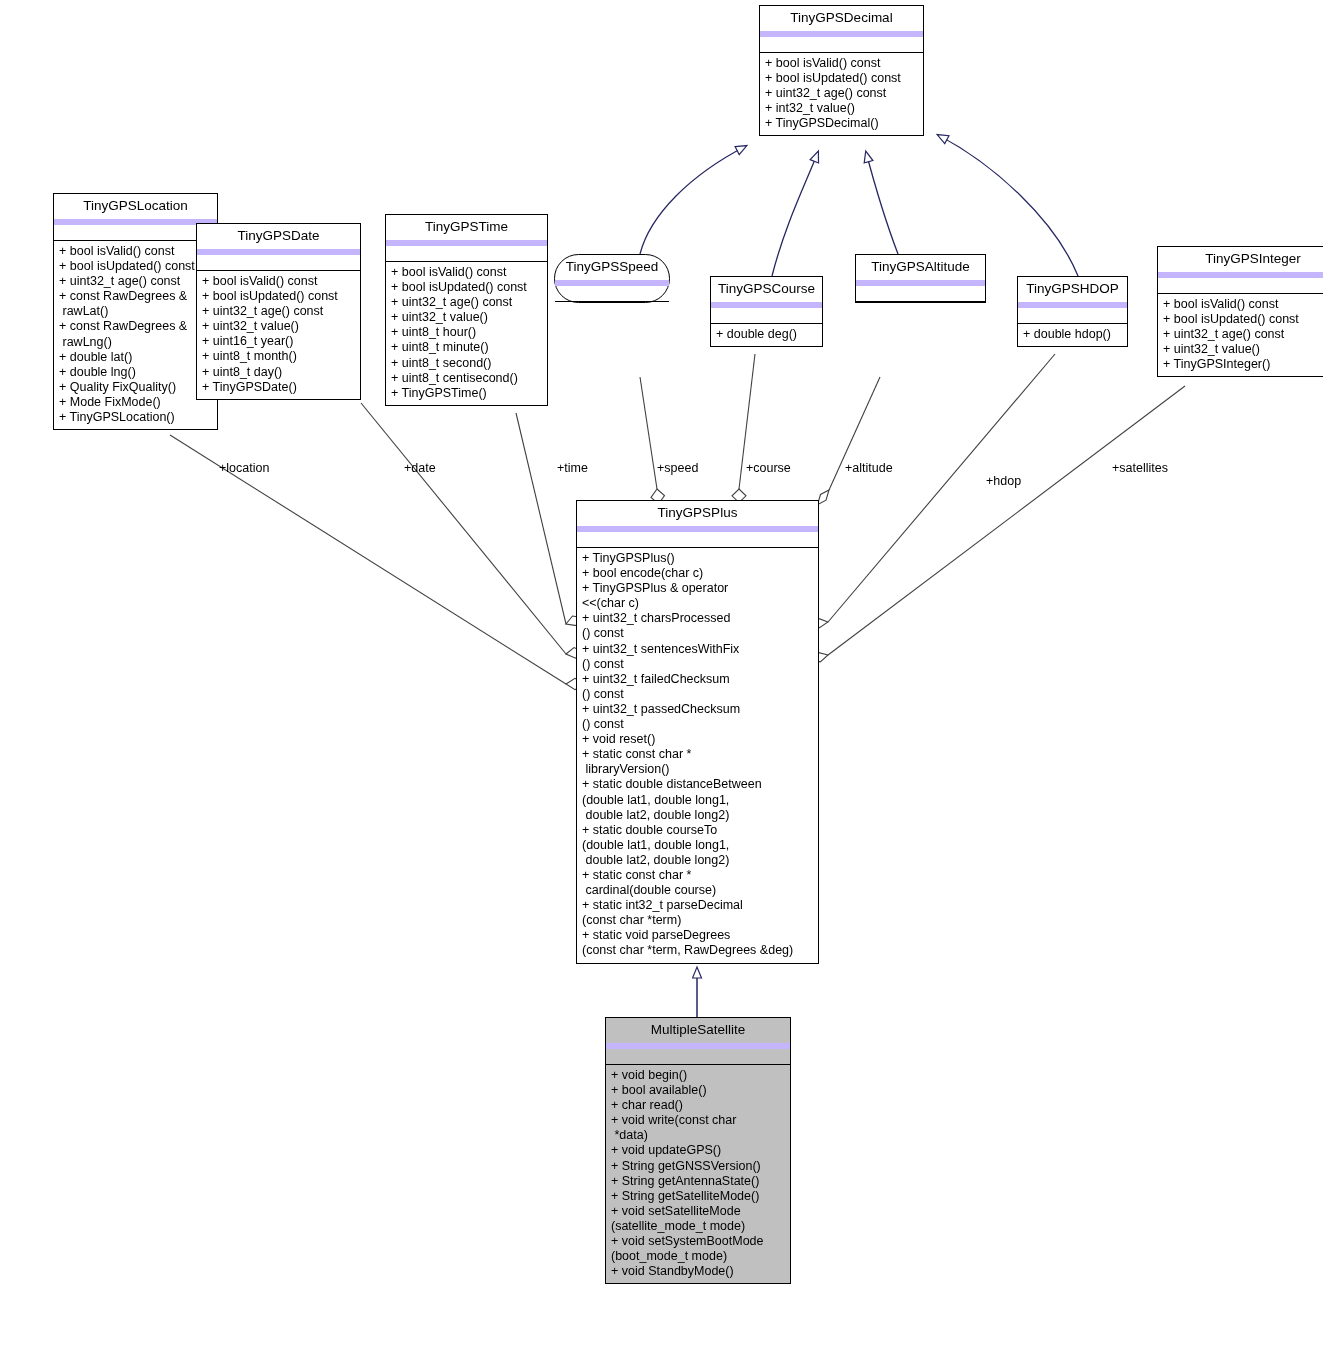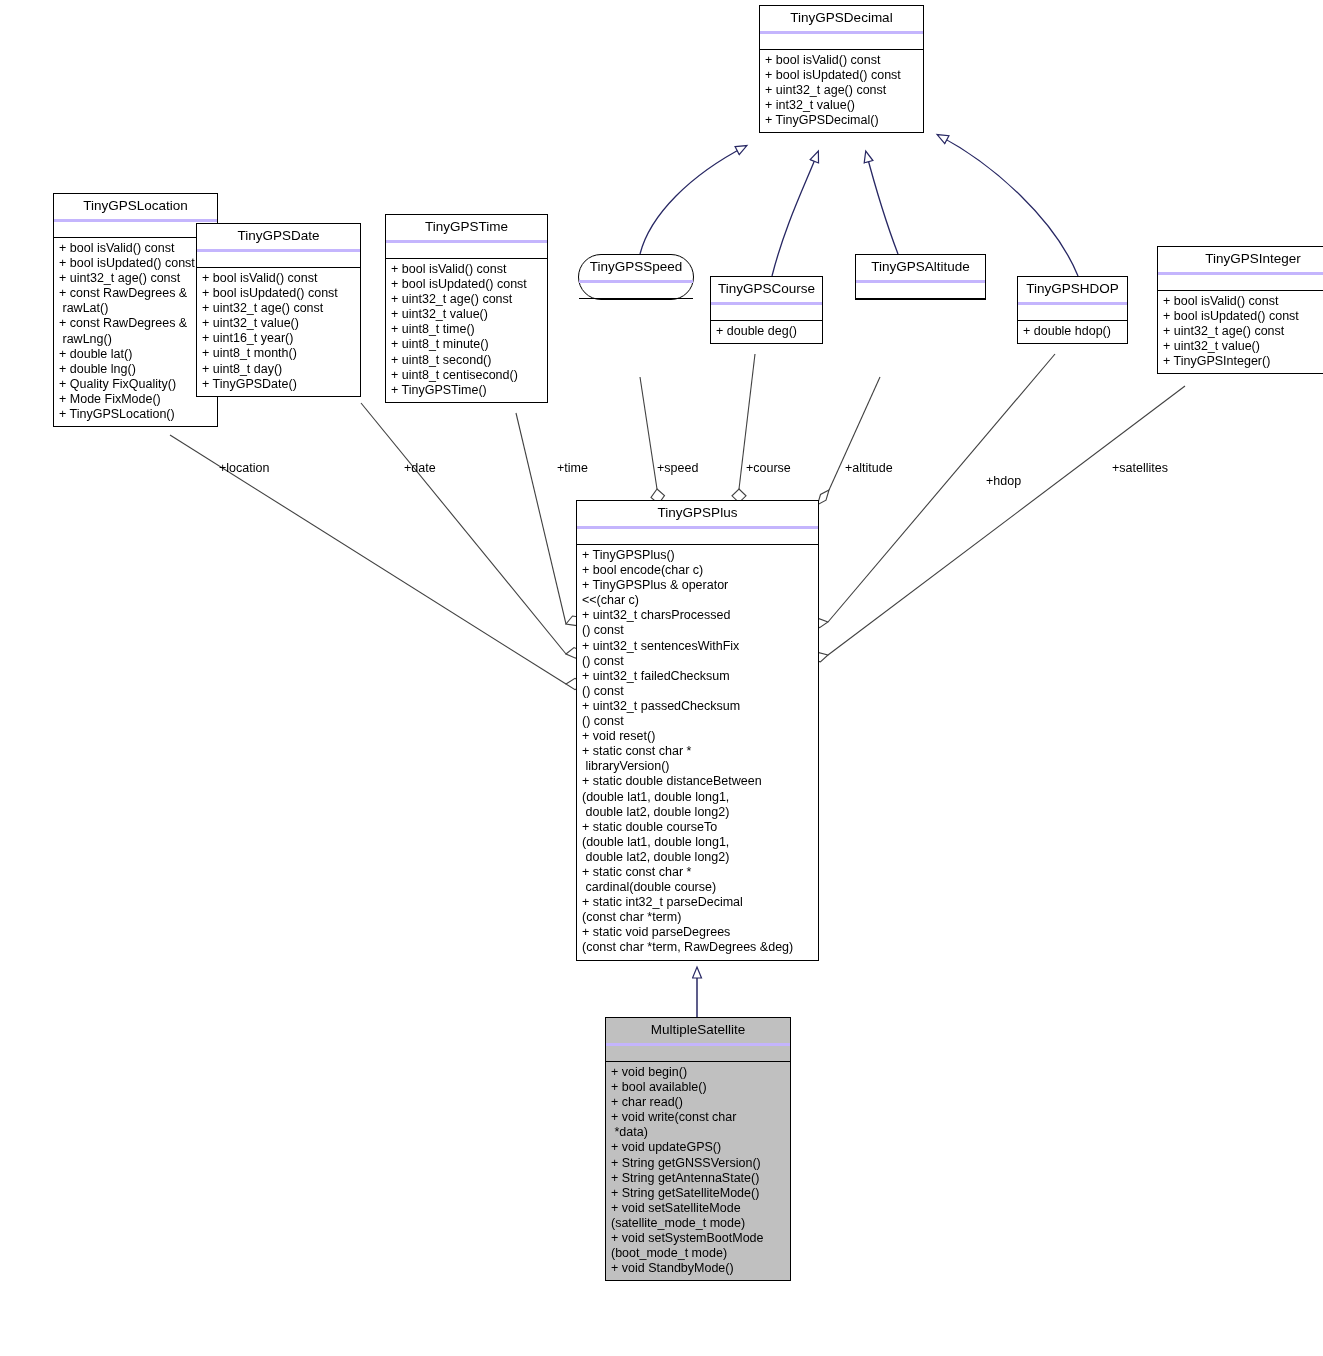--- a/index.html
+++ b/index.html
@@ -3,21 +3,21 @@
 <meta charset="utf-8">
 <style>
   html,body{margin:0;padding:0;background:#ffffff;}
   body{font-family:"Liberation Sans","DejaVu Sans",sans-serif;}
   #canvas{position:relative;width:1323px;height:1356px;background:#fff;overflow:hidden;}
   svg.edges{position:absolute;left:0;top:0;width:1323px;height:1356px;pointer-events:none;}
 
   .uml-class{position:absolute;box-sizing:border-box;border:1px solid #000;background:#ffffff;}
   .uml-class.filled{background:#c0c0c0;}
   .cls-title{text-align:center;font-size:13.5px;line-height:16px;padding:4px 4px 5px 4px;color:#000;
-             border-bottom:3px solid #c4b5fd;white-space:nowrap;}
+             border-bottom:6px solid #c4b5fd;white-space:nowrap;}
   .cls-attrs{height:15px;border-bottom:1px solid #000;}
   .cls-ops{padding:3px 4px 4px 5px;}
   .cls-ops .op{font-size:12.5px;line-height:15.1px;color:#000;white-space:pre-wrap;}
 
   .edge-label{position:absolute;font-size:12.5px;color:#000;white-space:nowrap;}
 </style>
 </head>
 <body>
 
 <div id="canvas">
@@ -120,28 +120,28 @@
         </div>
       </div>
       <div class="uml-class" style="left: 385px; top: 214px; width: 163px;">
         <div class="cls-title">TinyGPSTime</div>
         <div class="cls-attrs"></div>
         <div class="cls-ops">
           <div class="op">+ bool isValid() const</div>
           <div class="op">+ bool isUpdated() const</div>
           <div class="op">+ uint32_t age() const</div>
           <div class="op">+ uint32_t value()</div>
-          <div class="op">+ uint8_t time()</div>
+          <div class="op">+ uint8_t hour()</div>
           <div class="op">+ uint8_t minute()</div>
           <div class="op">+ uint8_t second()</div>
           <div class="op">+ uint8_t centisecond()</div>
           <div class="op">+ TinyGPSTime()</div>
         </div>
       </div>
-      <div class="uml-class" style="left: 578px; top: 254px; width: 116px; border-radius: 26px;">
+      <div class="uml-class" style="left: 554px; top: 254px; width: 116px; border-radius: 26px;">
         <div class="cls-title">TinyGPSSpeed</div>
         <div class="cls-attrs"></div>
       </div>
       <div class="uml-class" style="left: 710px; top: 276px; width: 113px;">
         <div class="cls-title">TinyGPSCourse</div>
         <div class="cls-attrs"></div>
         <div class="cls-ops">
           <div class="op">+ double deg()</div>
         </div>
       </div>

